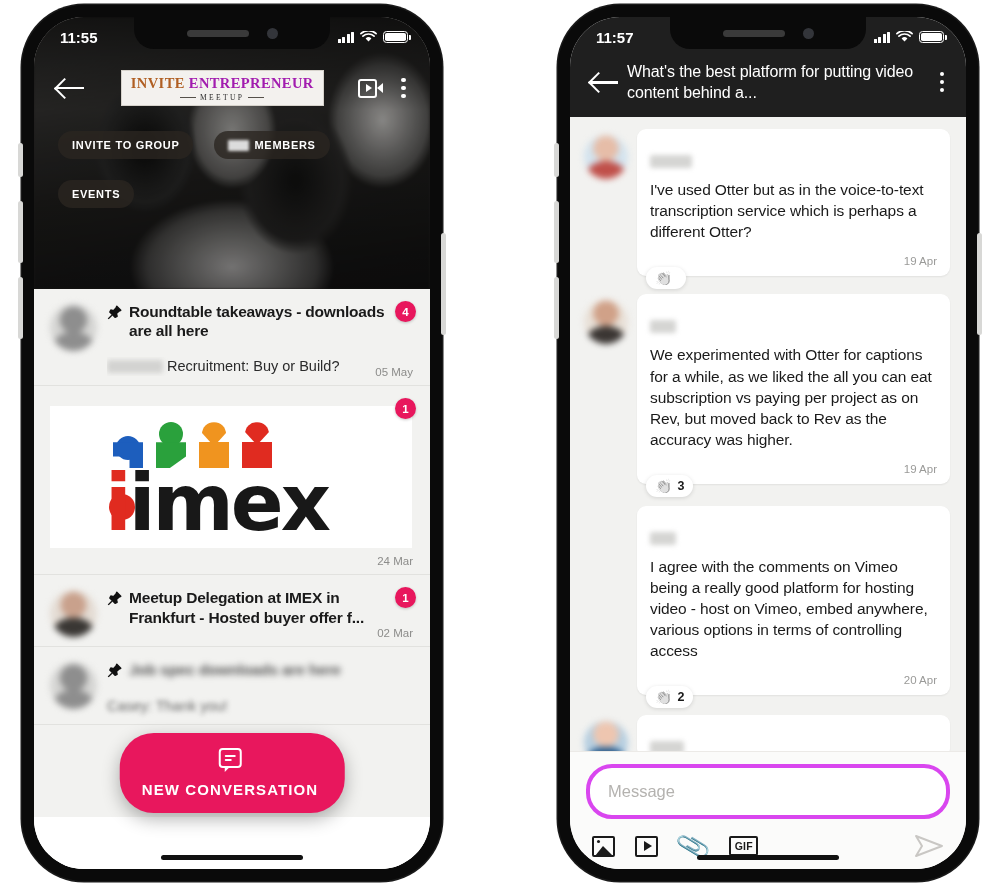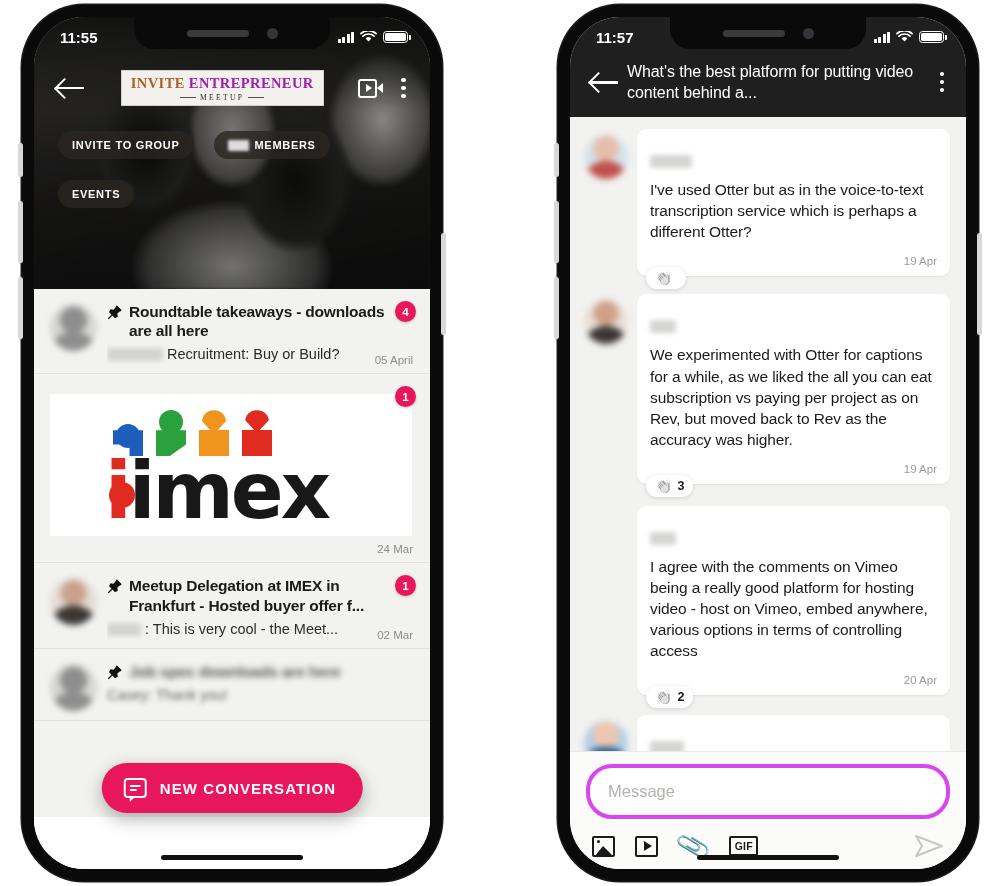--- a/index.html
+++ b/index.html
@@ -253,21 +253,21 @@
   .conv-body { flex: 1 1 auto; min-width: 0; }
   .conv-title-row { display:flex; align-items:flex-start; gap:7px; }
   .pin-icon { flex:0 0 auto; margin-top:3px; }
   .star-icon { flex:0 0 auto; margin-top:3px; }
   .conv-title {
     font-size: 15.5px; font-weight: bold; color:#1a1a1a;
     line-height: 1.24; letter-spacing:-.2px;
     padding-right: 26px;
   }
   .conv-sub {
-    margin-top: 5px;
+    margin-top: 17px;
     font-size: 14.5px; color:#2b2b2b; line-height:1.3;
     display:flex; align-items:center; gap:0;
     white-space: nowrap; overflow:hidden;
   }
   .blur-name {
     display:inline-block; height:13px; border-radius:2px;
     background:#d3d3d1; filter: blur(2.4px); margin-right:4px;
     flex: 0 0 auto;
   }
   .conv-date {
@@ -308,20 +308,21 @@
     bottom: 56px;
     background: #e8175d;
     color: #fff;
     border-radius: 34px;
     padding: 15px 26px 15px 22px;
     display:flex; align-items:center; gap:13px;
     font-size: 15px; font-weight: bold; letter-spacing: 1.1px;
     box-shadow: 0 6px 18px rgba(0,0,0,.30);
     cursor:pointer; z-index: 30;
     white-space:nowrap;
+    flex-direction:column;
   }
   .chat-icon {
     width:23px;height:20px;border:2.4px solid #fff;border-radius:4px;position:relative;
     display:flex; flex-direction:column; justify-content:center; gap:2.6px; padding:0 4px;
   }
   .chat-icon i { display:block; height:2px; background:#fff; border-radius:1px; }
   .chat-icon i:nth-child(1){ width:100%; }
   .chat-icon i:nth-child(2){ width:62%; }
   .chat-icon::after {
     content:''; position:absolute; left:4px; bottom:-6px;
@@ -537,21 +538,21 @@
                 <path d="M10.4 1.3 L14.7 5.6 L12.9 6.4 L10.1 9.2 L10.8 12 L8.6 13.1 L3 7.5 L4.1 5.3 L6.9 6 L9.6 3.2 Z M5.2 10.9 L1.3 14.8" stroke="#111" stroke-width="1.5" fill="#111" stroke-linejoin="round"></path>
               </svg>
               <div class="conv-title">Roundtable takeaways - downloads are all here</div>
             </div>
             <div class="conv-sub">
               <span class="blur-name" style="width:56px"></span>
               <span>Recruitment: Buy or Build?</span>
             </div>
           </div>
           <div class="badge">4</div>
-          <div class="conv-date">05 April</div>
+          <div class="conv-date">05 May</div>
         </div>
 
         <div class="conv-item" style="flex-direction:column; padding-bottom:24px;">
           <div class="imex-wrap">
             <div class="imex">
               <div class="imex-figs">
                 <div class="fig">
                   <span class="head" style="top:16px; background:#1d5ebd;"></span>
                   <span class="body" style="background:#1d5ebd; clip-path: polygon(0 0,100% 0,100% 100%,55% 100%,55% 55%,0 55%);"></span>
                 </div>
@@ -578,24 +579,20 @@
 
         <div class="conv-item">
           <div class="avatar color2"></div>
           <div class="conv-body">
             <div class="conv-title-row">
               <svg class="pin-icon" width="15" height="15" viewBox="0 0 16 16">
                 <path d="M10.4 1.3 L14.7 5.6 L12.9 6.4 L10.1 9.2 L10.8 12 L8.6 13.1 L3 7.5 L4.1 5.3 L6.9 6 L9.6 3.2 Z M5.2 10.9 L1.3 14.8" stroke="#111" stroke-width="1.5" fill="#111" stroke-linejoin="round"></path>
               </svg>
               <div class="conv-title">Meetup Delegation at IMEX in Frankfurt - Hosted buyer offer f...</div>
             </div>
-            <div class="conv-sub">
-              <span class="blur-name" style="width:34px"></span>
-              <span>: This is very cool - the Meet...</span>
-            </div>
           </div>
           <div class="badge">1</div>
           <div class="conv-date">02 Mar</div>
         </div>
 
         <div class="conv-item">
           <div class="avatar"></div>
           <div class="conv-body">
             <div class="conv-title-row">
               <svg class="pin-icon" width="15" height="15" viewBox="0 0 16 16">

